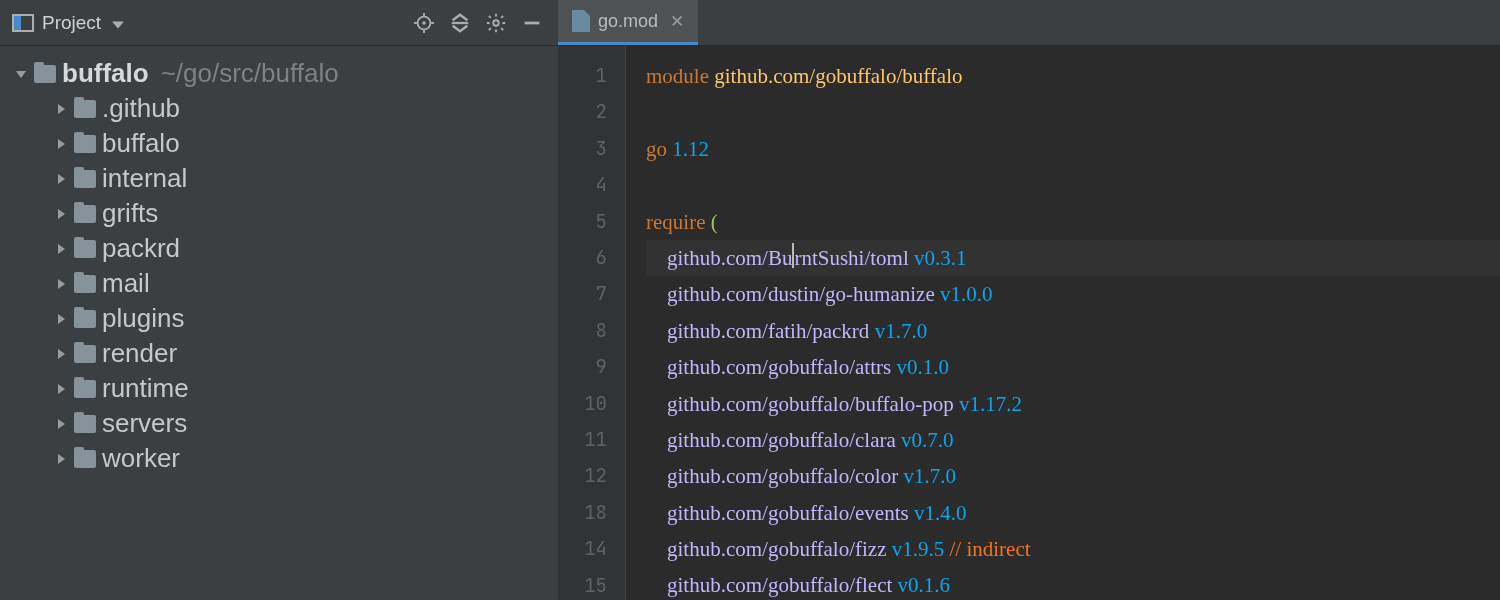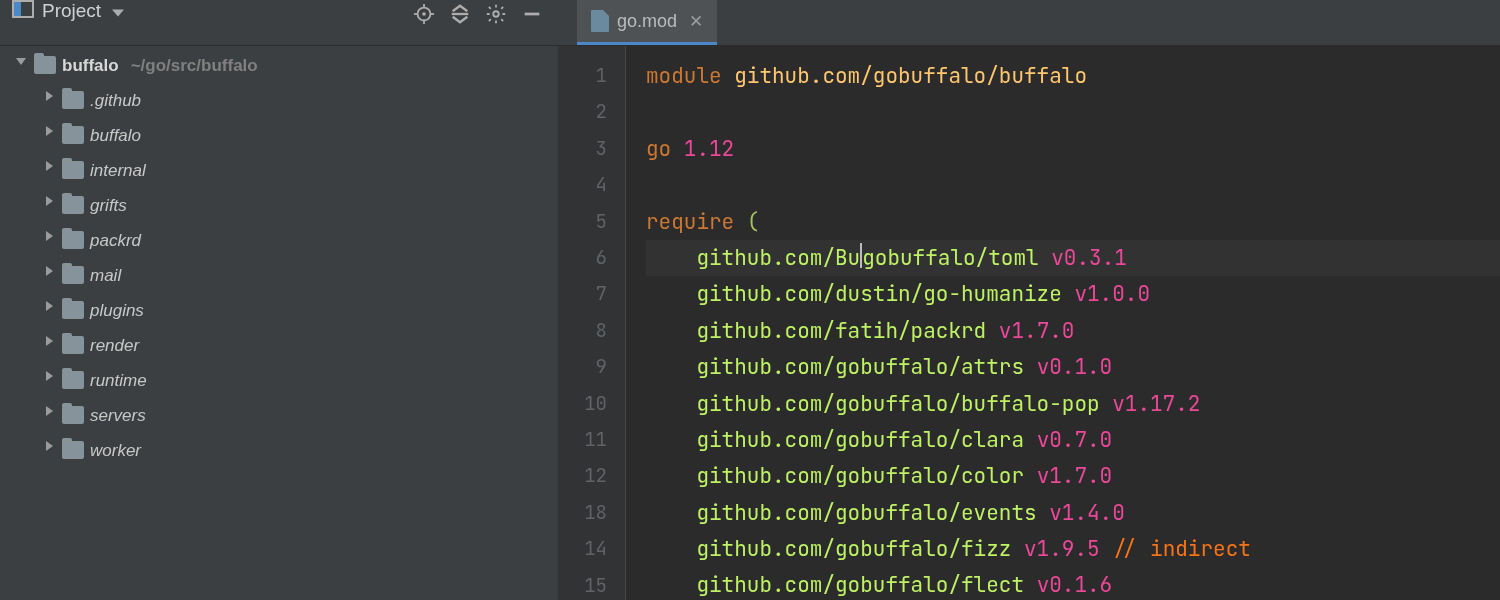--- a/index.html
+++ b/index.html
@@ -20,20 +20,21 @@
   background: #3c3f41;
   display: flex;
   flex-direction: column;
   flex-shrink: 0;
 }
 .sidebar-header {
   height: 46px;
   background: #3c3f41;
   border-bottom: 1px solid #2b2b2b;
   display: flex;
+  align-items: center;
   padding: 0 12px;
   gap: 8px;
 }
 .panel-icon {
   width: 22px;
   height: 18px;
   border: 2px solid #adadad;
   position: relative;
   flex-shrink: 0;
 }
@@ -62,24 +63,25 @@
 .toolbar-btn svg { width: 22px; height: 22px; }
 
 .tree {
   flex: 1;
   padding-top: 10px;
   overflow: hidden;
 }
 .tree-row {
   height: 35px;
   display: flex;
+  align-items: center;
   padding-left: 14px;
   gap: 6px;
   color: #c8c8c8;
-  font-size: 17px;
+  font-size: 26px;
   cursor: pointer;
 }
 .tree-row .arrow {
   width: 14px;
   display: flex;
   justify-content: center;
   color: #9b9b9b;
 }
 .tree-row .arrow svg { width: 10px; height: 10px; }
 .folder-icon {
@@ -92,22 +94,22 @@
 }
 .folder-icon::before {
   content: "";
   position: absolute;
   top: -3px; left: 0;
   width: 10px; height: 4px;
   background: #87939a;
   border-radius: 2px 2px 0 0;
 }
 .tree-root { font-weight: bold; color: #d8d8d8; }
-.tree-path { color: #808080; font-weight: bold; margin-left: 6px; }
-.tree-child { padding-left: 42px; font-style: italic; }
+.tree-path { color: #808080; font-weight: normal; margin-left: 6px; }
+.tree-child { padding-left: 54px; }
 
 
 .editor-panel {
   flex: 1;
   display: flex;
   flex-direction: column;
   background: #2b2b2b;
 }
 .tab-bar {
   height: 46px;
@@ -117,21 +119,20 @@
   border-bottom: 1px solid #2b2b2b;
 }
 .tab {
   display: flex;
   align-items: center;
   padding: 17px 14px;
   gap: 8px;
   background: #4e5254;
   position: relative;
   font-size: 18px;
-  margin-left: 19px;
 }
 .tab.active {
   border-bottom: 3px solid #4a88c7;
 }
 .file-icon {
   width: 18px;
   height: 22px;
   background: #6a8a9f;
   border-radius: 1px;
   position: relative;
@@ -169,33 +170,33 @@
   font-size: 19px;
   border-right: 1px solid #444648;
 }
 .code {
   flex: 1;
   padding-top: 12px;
   padding-left: 20px;
   line-height: 36.4px;
   position: relative;
 }
-.code-line { white-space: pre; height: 36.4px; position: relative; }
+.code-line { white-space: pre; height: 36.4px; position: relative; font-family: Liberation Serif, serif; }
 .hl-line {
   background: #323232;
   position: absolute;
   left: 0; right: 0;
   height: 36.4px;
   z-index: 0;
 }
 .code-line > span { position: relative; z-index: 1; }
 .kw { color: #cc7832; }
 .str { color: #a5c261; }
-.dep { color: #bef264; }
-.ver { color: #ec4899; }
+.dep { color: #c4b5fd; }
+.ver { color: #0ea5e9; }
 .dim { color: #f97316; }
 .yel { color: #ffc66d; }
 .caret {
   display: inline-block;
   width: 2px;
   height: 25px;
   background: #bbbbbb;
   vertical-align: -3px;
   position: relative;
   z-index: 2;
@@ -384,21 +385,21 @@
         <div>18</div>
         <div>14</div>
         <div>15</div>
       </div>
     <div class="code" id="code">
         <div class="code-line"><span class="kw">module</span><span> </span><span class="yel">github.com/gobuffalo/buffalo</span></div>
         <div class="code-line"><span> </span></div>
         <div class="code-line"><span class="kw">go</span><span> </span><span class="ver">1.12</span></div>
         <div class="code-line"><span> </span></div>
         <div class="code-line"><span class="kw">require</span><span> </span><span class="str">(</span></div>
-        <div class="code-line"><div class="hl-line"></div><span>    </span><span class="dep">github.com/Bu</span><span class="caret"></span><span class="dep">gobuffalo/toml</span><span> </span><span class="ver">v0.3.1</span></div>
+        <div class="code-line"><div class="hl-line"></div><span>    </span><span class="dep">github.com/Bu</span><span class="caret"></span><span class="dep">rntSushi/toml</span><span> </span><span class="ver">v0.3.1</span></div>
         <div class="code-line"><span>    </span><span class="dep">github.com/dustin/go-humanize</span><span> </span><span class="ver">v1.0.0</span></div>
         <div class="code-line"><span>    </span><span class="dep">github.com/fatih/packrd</span><span> </span><span class="ver">v1.7.0</span></div>
         <div class="code-line"><span>    </span><span class="dep">github.com/gobuffalo/attrs</span><span> </span><span class="ver">v0.1.0</span></div>
         <div class="code-line"><span>    </span><span class="dep">github.com/gobuffalo/buffalo-pop</span><span> </span><span class="ver">v1.17.2</span></div>
         <div class="code-line"><span>    </span><span class="dep">github.com/gobuffalo/clara</span><span> </span><span class="ver">v0.7.0</span></div>
         <div class="code-line"><span>    </span><span class="dep">github.com/gobuffalo/color</span><span> </span><span class="ver">v1.7.0</span></div>
         <div class="code-line"><span>    </span><span class="dep">github.com/gobuffalo/events</span><span> </span><span class="ver">v1.4.0</span></div>
         <div class="code-line"><span>    </span><span class="dep">github.com/gobuffalo/fizz</span><span> </span><span class="ver">v1.9.5</span><span> </span><span class="dim">// indirect</span></div>
         <div class="code-line"><span>    </span><span class="dep">github.com/gobuffalo/flect</span><span> </span><span class="ver">v0.1.6</span></div>
       </div>

